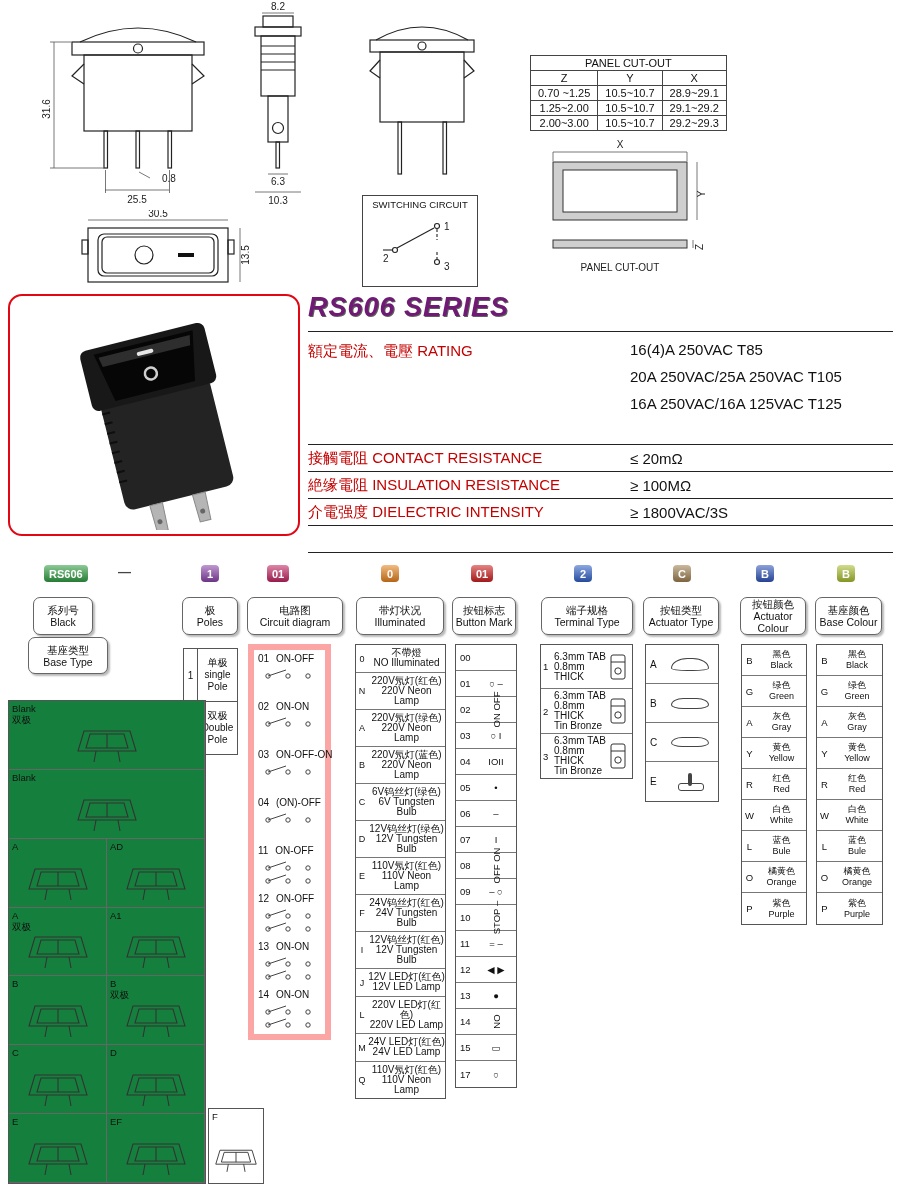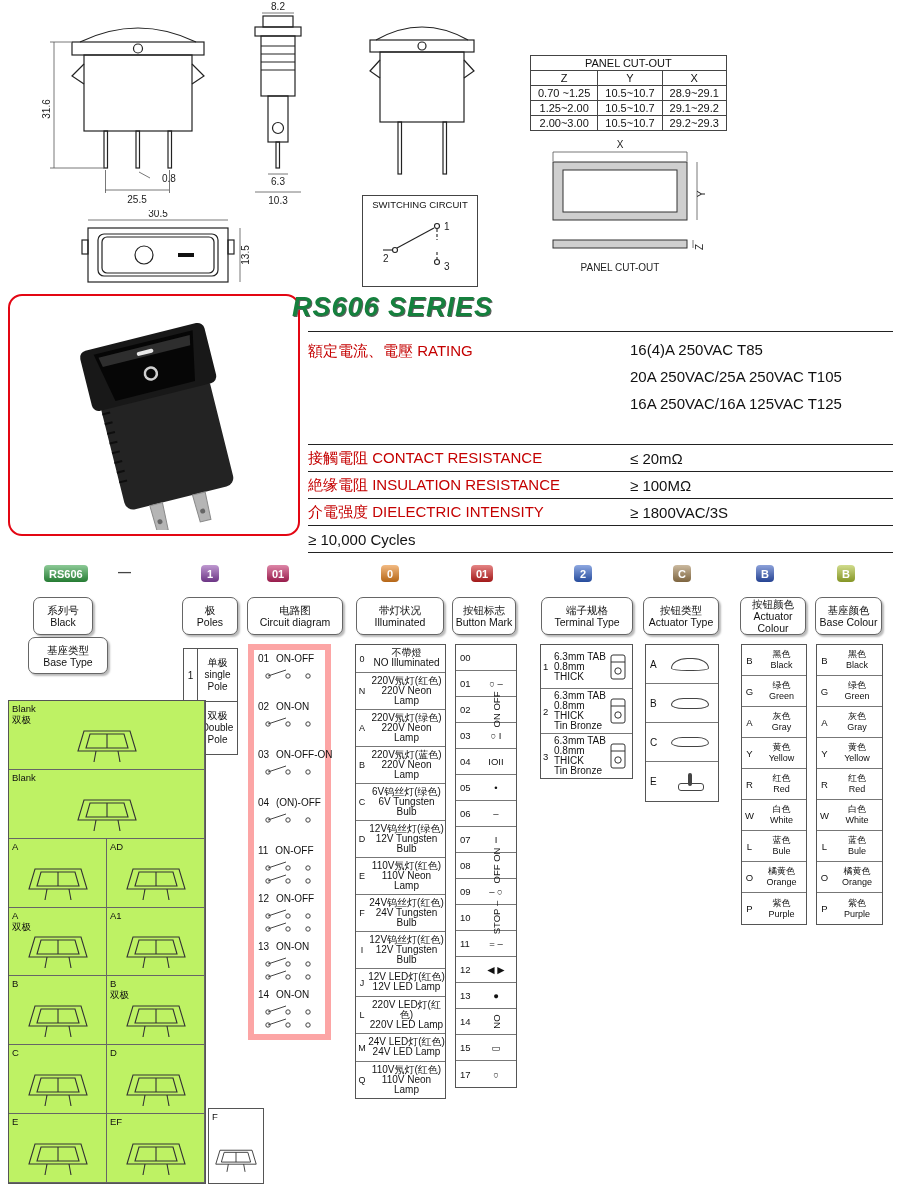--- a/index.html
+++ b/index.html
@@ -15,22 +15,22 @@
   .pc-table td,.pc-table th{border:1px solid #444;padding:1px 7px;text-align:center;font-weight:normal;white-space:nowrap}
 
   
   .swc{position:absolute;left:362px;top:195px;width:116px;height:92px;border:1px solid #444}
   .swc-title{font-size:9.5px;text-align:center;padding-top:3px}
 
   
   .photo{position:absolute;left:8px;top:294px;width:292px;height:242px;border:2.5px solid #e30613;border-radius:14px;display:flex;align-items:center;justify-content:center;background:#fff}
 
   
-  .series-title{position:absolute;left:292px;top:292px;font-size:27px;font-weight:bold;font-style:italic;
-                color:#15803d;letter-spacing:1px;text-shadow:1px 1px 0 #5f5f5f}
+  .series-title{position:absolute;left:308px;top:292px;font-size:27px;font-weight:bold;font-style:italic;
+                color:#701a75;letter-spacing:1px;text-shadow:1px 1px 0 #5f5f5f}
   .specs{position:absolute;left:308px;top:331px;width:585px;border-top:1.5px solid #222}
   .spec-rating{display:flex;border-bottom:1.5px solid #222;min-height:113px}
   .spec-rating .sl{width:322px;padding-top:10px}
   .spec-rating .sv{flex:1;padding-top:4px}
   .spec-rating .sv div{font-size:15px;line-height:27px;color:#111}
   .spec-row{display:flex;align-items:center;height:27px;border-bottom:1.5px solid #222}
   .spec-row .sl{width:322px}
   .spec-row .sv{flex:1;font-size:15px;color:#111}
   .redtxt{color:#c40000;font-size:15px}
 
@@ -109,21 +109,21 @@
   .colcol{position:absolute;top:644px;width:66px;border:1px solid #555;background:#fff}
   .cc1{left:741px}.cc2{left:816px;width:67px}
   .cl-item{display:flex;align-items:center;min-height:31px;border-bottom:1px solid #777}
   .cl-item:last-child{border-bottom:none}
   .cl-code{width:15px;text-align:center;font-size:9.5px}
   .cl-txt{flex:1;text-align:center;font-size:9px;line-height:11px}
   .cl-zh{display:block}.cl-en{display:block}
 
   
   .bt-grid{position:absolute;left:8px;top:700px;width:198px;height:484px;border:1px solid #555;
-           display:grid;grid-template-columns:1fr 1fr;grid-auto-rows:1fr;background:#bef264}
+           display:grid;grid-template-columns:1fr 1fr;grid-auto-rows:1fr;background:#15803d}
   .bt-cell{position:relative;border-right:1px solid #666;border-bottom:1px solid #666;
            display:flex;align-items:flex-end;justify-content:center;padding-bottom:4px}
   .bt-cell.w2{grid-column:span 2}
   .bt-lab{position:absolute;left:3px;top:2px;font-size:9.5px;line-height:11px}
   .bt-sub{display:block}
   .f-box{position:absolute;left:208px;top:1108px;width:56px;height:76px;border:1px solid #555;
          display:flex;align-items:flex-end;justify-content:center;padding-bottom:5px;background:#fff}
 </style>
 </head>
 <body>
@@ -330,21 +330,20 @@
           <div class="sl redtxt">絶缘電阻 INSULATION RESISTANCE</div>
           <div class="sv">≥ 100MΩ</div>
         </div>
 
         <div class="spec-row">
           <div class="sl redtxt">介電强度 DIELECTRIC INTENSITY</div>
           <div class="sv">≥ 1800VAC/3S</div>
         </div>
 
         <div class="spec-row">
-          <div class="sv">≥ 10,000 Cycles</div>
         </div>
       </div>
   </div>
 
   <div class="badge b1" style="background-color: rgb(47, 158, 65);">RS606</div>
   <div class="dash">—</div>
   <div class="badge b2" style="background-color: rgb(138, 68, 170);">1</div>
   <div class="badge b3" style="background-color: rgb(194, 35, 96);">01</div>
   <div class="badge b4" style="background-color: rgb(232, 130, 28);">0</div>
   <div class="badge b5" style="background-color: rgb(207, 31, 31);">01</div>

